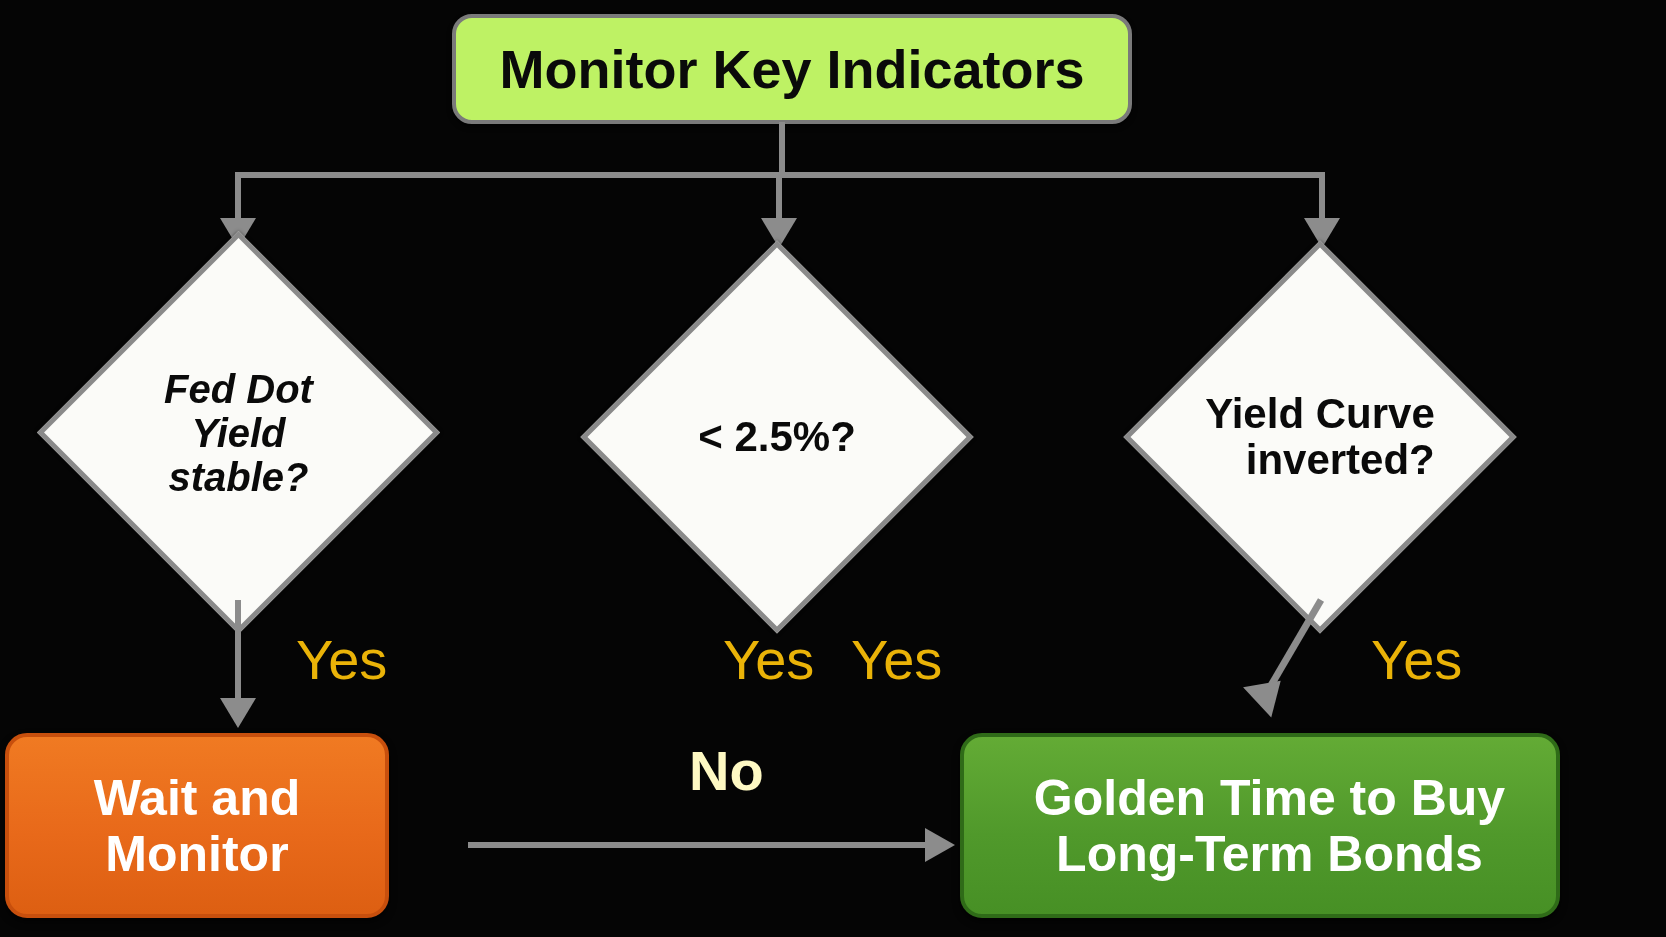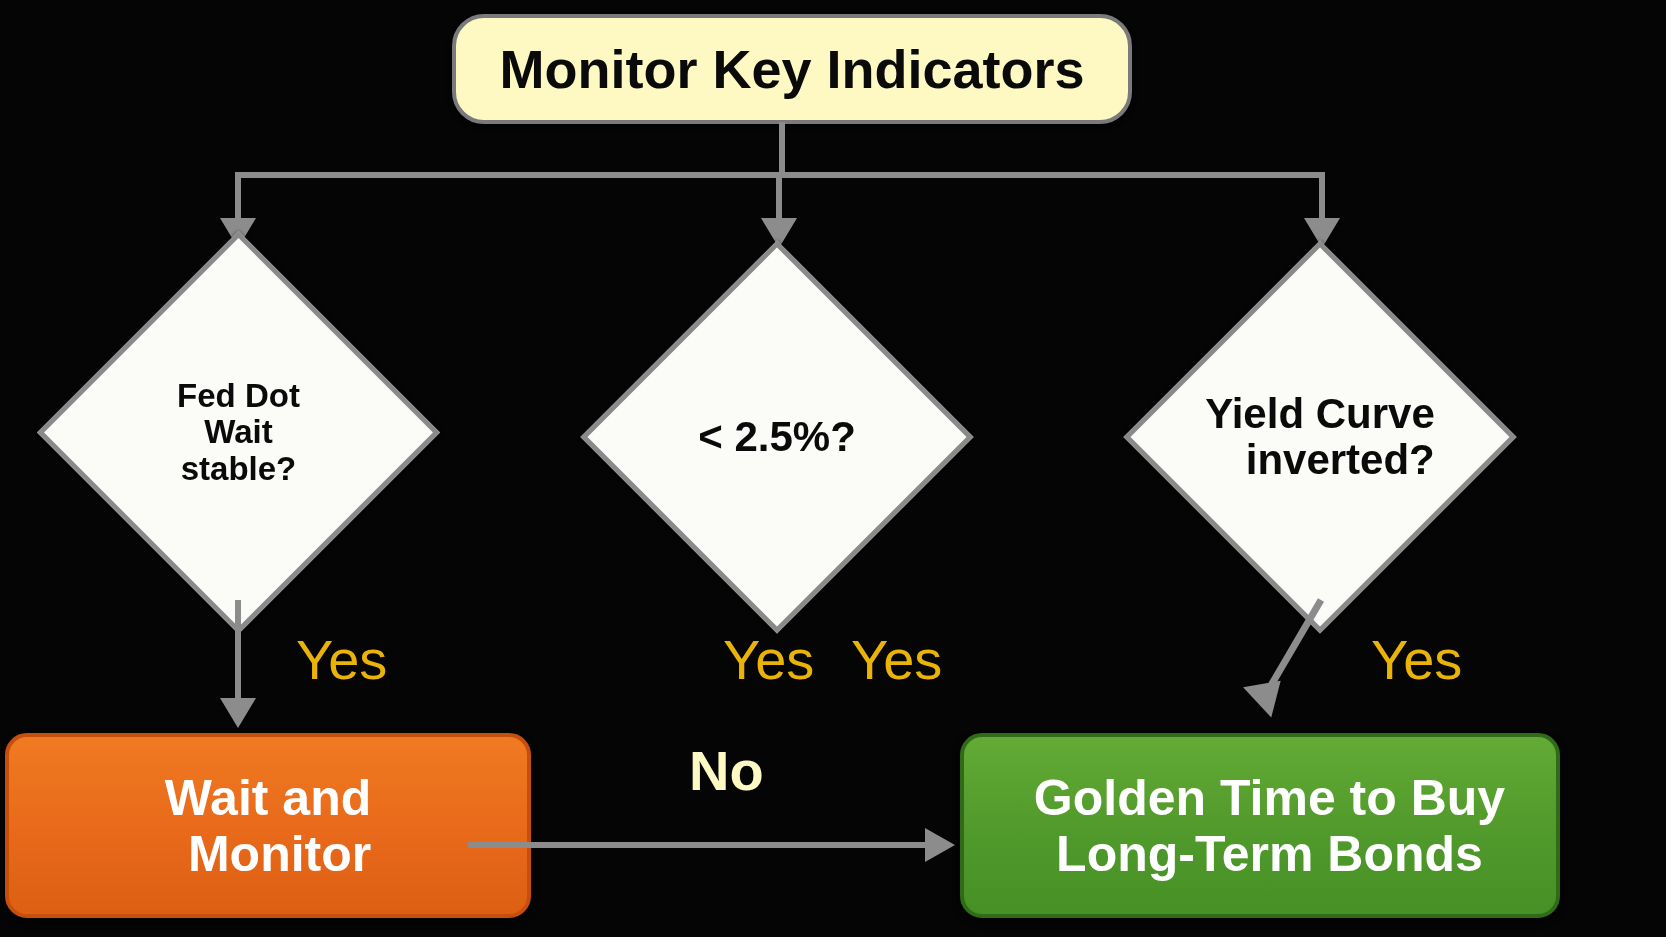--- a/index.html
+++ b/index.html
@@ -20,23 +20,23 @@
   .node {
     position: absolute;
     box-sizing: border-box;
     display: flex;
     align-items: center;
     justify-content: center;
     text-align: center;
   }
 
   .proc {
-    border-radius: 32px;
+    border-radius: 20px;
     border: 4px solid #7a7a7a;
-    background: #fef9c3;
+    background: #bef264;
     color: #0a0a0a;
     font-weight: bold;
     box-shadow: 0 3px 5px rgba(0,0,0,0.65);
   }
 
   .terminal {
     border-radius: 22px;
     color: #ffffff;
     font-weight: bold;
     line-height: 1.12;
@@ -121,24 +121,24 @@
   <div class="arrow-down" style="left:220px; top:218px;"></div>
 
   <div class="edge edge-v" style="left:776px; top:172px; height:50px;"></div>
   <div class="arrow-down" style="left:761px; top:218px;"></div>
 
   <div class="edge edge-v" style="left:1319px; top:172px; height:50px;"></div>
   <div class="arrow-down" style="left:1304px; top:218px;"></div>
 
   <div class="diamond-wrap" style="left:96px; top:290px; width:285px; height:285px;">
     <div class="diamond-shape"></div>
-    <div class="diamond-label" style="font-size:33px;">
+    <div class="diamond-label" style="font-size:40px;font-style:italic;">
       <div>
         <div>Fed Dot</div>
-        <div>Wait</div>
+        <div>Yield</div>
         <div>stable?</div>
       </div>
     </div>
   </div>
 
   <div class="diamond-wrap" style="left:638px; top:298px; width:278px; height:278px;">
     <div class="diamond-shape"></div>
     <div class="diamond-label" style="font-size:42px;">
       <div>
         <div>&lt; 2.5%?</div>
@@ -162,21 +162,21 @@
 
   <div class="edge-label" style="left:723px; top:627px; font-size:56px;">Yes</div>
   <div class="edge-label" style="left:851px; top:627px; font-size:56px;">Yes</div>
 
   <svg class="diag" width="220" height="160" style="left:1230px; top:600px;">
     <line x1="91" y1="0" x2="36" y2="94" stroke="#8c8c8c" stroke-width="7"></line>
     <polygon points="40,118 14,86 52,82" fill="#8c8c8c" transform="rotate(-4 33 100)"></polygon>
   </svg>
   <div class="edge-label" style="left:1371px; top:627px; font-size:56px;">Yes</div>
 
-  <div class="node terminal orange" style="left:5px; top:733px; width:526px; height:185px; font-size:50px;text-align:right;">
+  <div class="node terminal orange" style="left:5px; top:733px; width:384px; height:185px; font-size:50px;">
     <div>
       <div>Wait and</div>
       <div>Monitor</div>
     </div>
   </div>
 
   <div class="edge edge-h" style="left:468px; top:842px; width:460px;"></div>
   <div class="arrow-right" style="left:925px; top:828px;"></div>
   <div class="edge-label bright" style="left:689px; top:738px; font-size:56px;">No</div>
 

